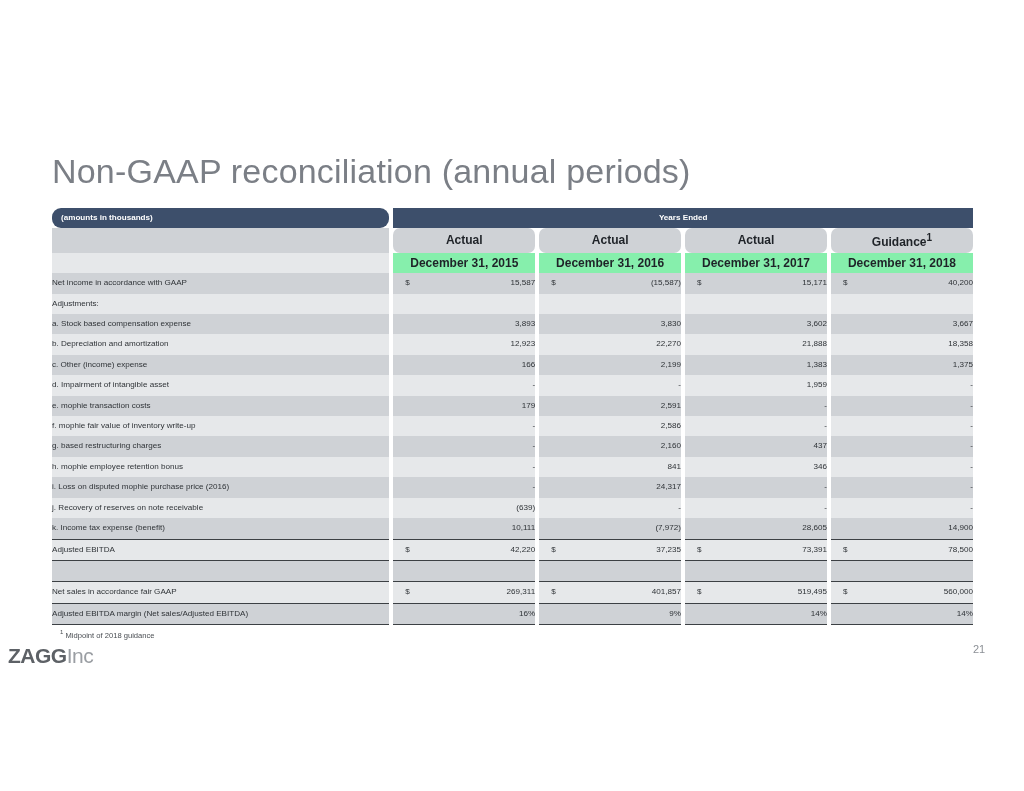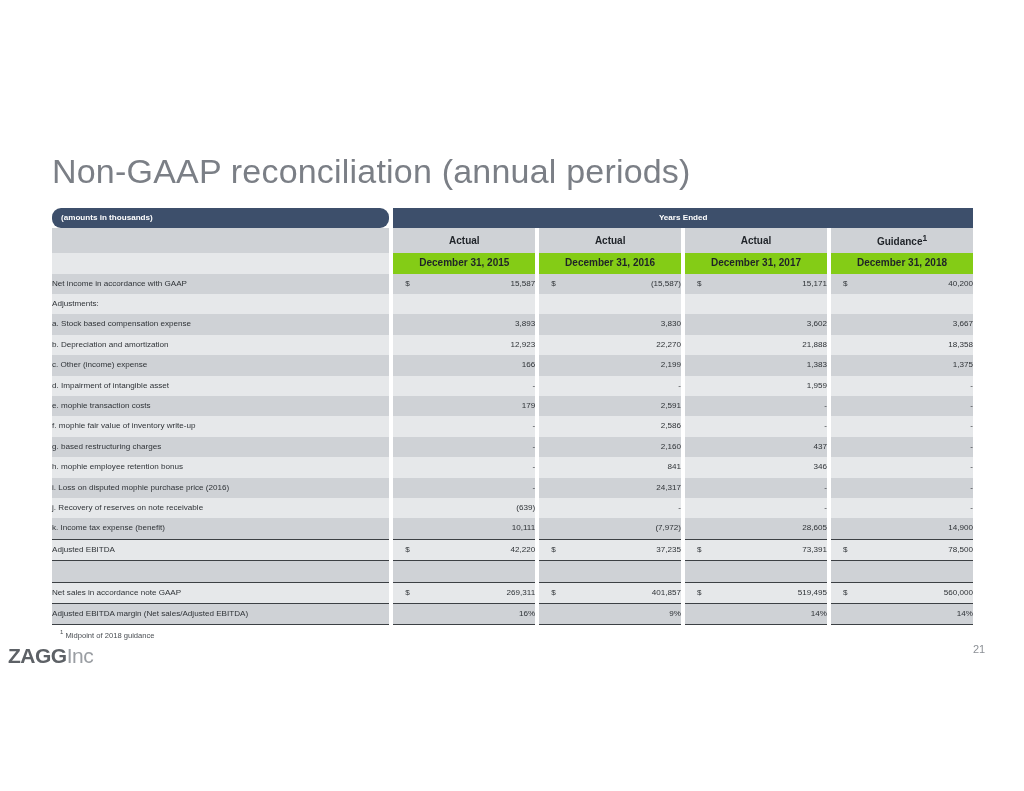--- a/index.html
+++ b/index.html
@@ -74,30 +74,31 @@
     line-height: 19px;
   }
   .hdr-band.left  { text-align: left; padding-left: 9px; border-radius: 9px; }
   .hdr-band.mid   { text-align: center; margin-top: 30px; }
   .hdr-spacer     { background: #ffffff; }
 
   .subhdr {
     background: #cfd2d6;
     font-weight: bold;
     text-align: center;
-    font-size: 10px;
+    font-size: 12px;
     color: #1f2328;
     height: 20px;
     line-height: 20px;
+    border-radius: 7px;
   }
   .subhdr2 {
-    background: #84cc16;
+    background: #86efac;
     font-weight: bold;
     text-align: center;
-    font-size: 10px;
+    font-size: 12px;
     color: #1f2328;
     height: 20px;
     line-height: 20px;
   }
   .subhdr-blank  { background: #cfd2d6; }
   .subhdr2-blank { background: #e6e8ea; }
 
   
   .rA { background: #cfd2d6; }
   .rB { background: #e6e8ea; }
@@ -429,21 +430,21 @@
             <td class="dol rA"></td>
             <td class="val rA"></td>
             <td class="gap"></td>
             <td class="dol rA"></td>
             <td class="val rA"></td>
             <td class="gap"></td>
             <td class="dol rA"></td>
             <td class="val rA"></td>
           </tr>
           <tr>
-            <td class="lbl rB topline">Net sales in accordance note GAAP</td>
+            <td class="lbl rB topline">Net sales in accordance fair GAAP</td>
             <td class="gap"></td>
             <td class="dol rB topline">$</td>
             <td class="val rB topline">269,311</td>
             <td class="gap"></td>
             <td class="dol rB topline">$</td>
             <td class="val rB topline">401,857</td>
             <td class="gap"></td>
             <td class="dol rB topline">$</td>
             <td class="val rB topline">519,495</td>
             <td class="gap"></td>

